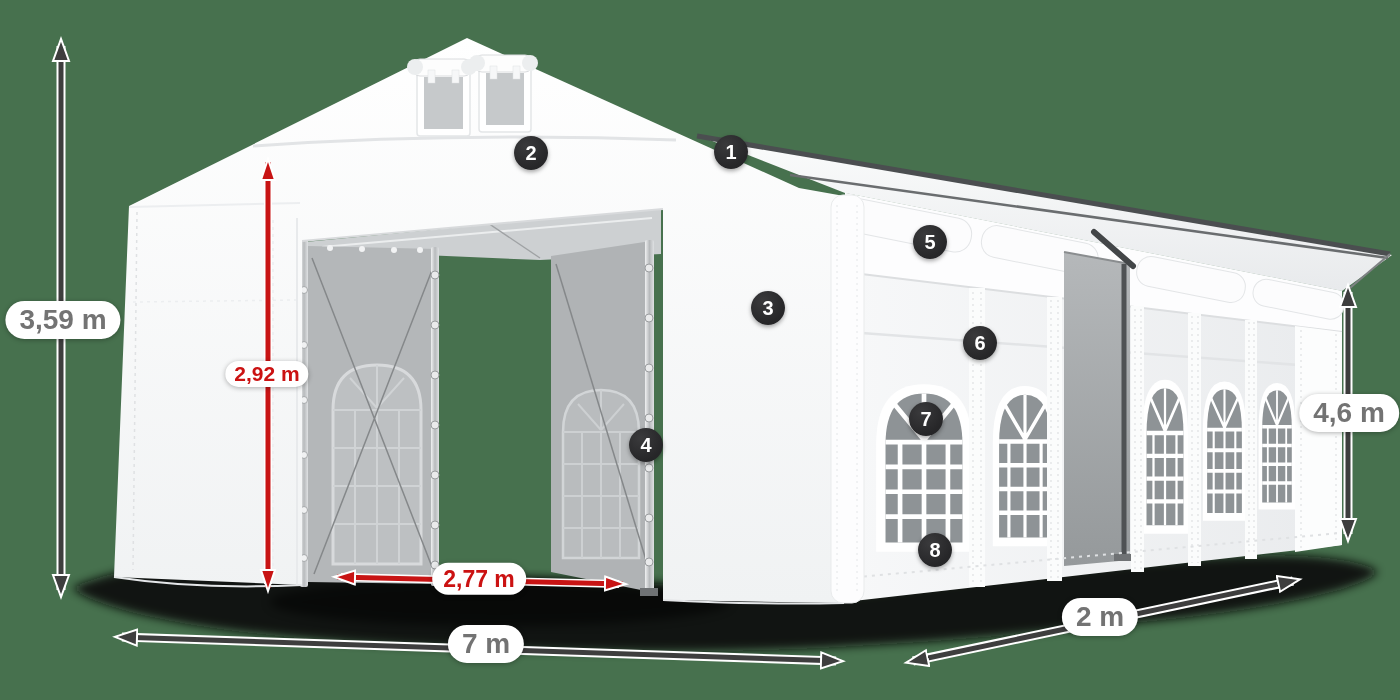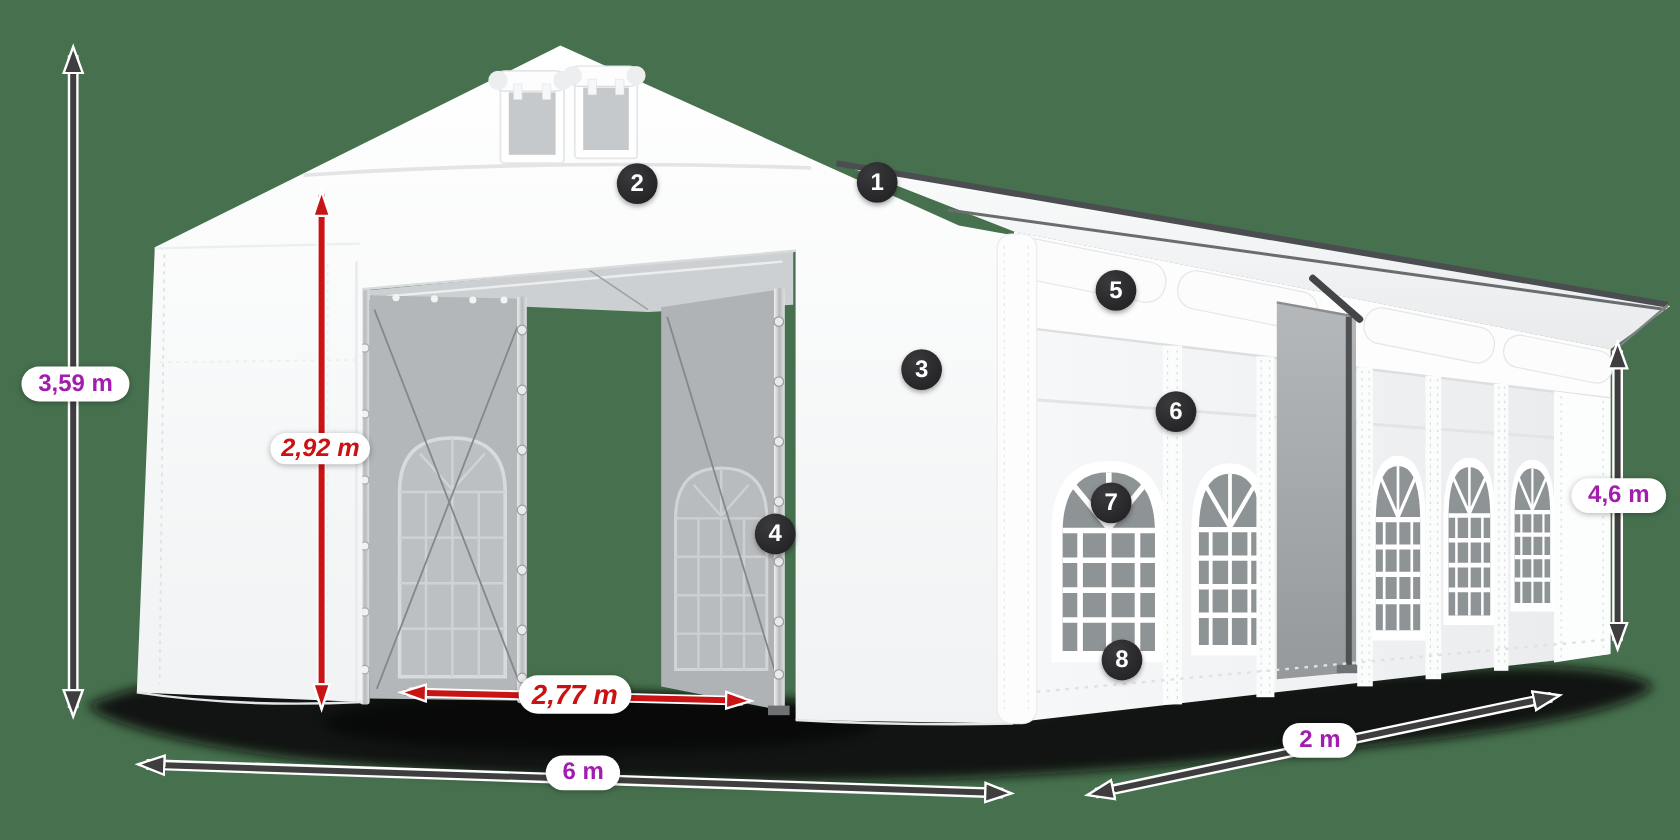--- a/index.html
+++ b/index.html
@@ -2,25 +2,25 @@
 <html><head>
 <meta charset="utf-8">
 <style>
   html,body{margin:0;padding:0;}
   body{background:#47714E;font-family:"Liberation Sans",sans-serif;}
   .stage{position:relative;width:1400px;height:700px;background:#47714E;overflow:hidden;}
   .stage svg{position:absolute;left:0;top:0;}
   .pill{
     position:absolute;transform:translate(-50%,-50%);
     background:#ffffff;border-radius:19px;padding:3px 14px;
-    font-weight:bold;color:#a21caf;white-space:nowrap;
+    font-weight:bold;color:#737373;white-space:nowrap;
     box-shadow:0 1px 5px rgba(0,0,0,.30);
-    font-size:20px;line-height:1.15;z-index:30;
+    font-size:28px;line-height:1.15;z-index:30;
   }
-  .pill.red{color:#cb1212;font-style:italic;}
+  .pill.red{color:#cb1212;}
   .pill.sm{font-size:21px;padding:1px 9px;border-radius:13px;}
   .pill.md{font-size:23px;padding:3px 11px;border-radius:17px;}
   .badge{
     position:absolute;transform:translate(-50%,-50%);
     width:34px;height:34px;border-radius:50%;
     background:radial-gradient(circle at 35% 30%, #3a3a3c 0%, #262628 70%);
     color:#fff;font-weight:bold;font-size:20px;
     display:flex;align-items:center;justify-content:center;
     box-shadow:0 2px 4px rgba(0,0,0,.35);
     z-index:25;cursor:default;
@@ -247,21 +247,21 @@
     <g>
       <line x1="1348" y1="292" x2="1348" y2="534" stroke="#ffffff" stroke-width="9"></line>
       <line x1="1348" y1="288" x2="1348" y2="538" stroke="#3e3e3e" stroke-width="5" marker-start="url(#ah-dark)" marker-end="url(#ah-dark)"></line>
     </g>
   </g>
 </svg>
 
 <div class="pill" style="left:63px;top:320px;">3,59 m</div>
 <div class="pill red sm" style="left:267px;top:374px;">2,92 m</div>
 <div class="pill red md" style="left:479px;top:579px;">2,77 m</div>
-<div class="pill" style="left:486px;top:644px;">6 m</div>
+<div class="pill" style="left:486px;top:644px;">7 m</div>
 <div class="pill" style="left:1100px;top:617px;">2 m</div>
 <div class="pill" style="left:1349px;top:413px;">4,6 m</div>
 
 <div class="badge" style="left:731px;top:152px;">1</div>
 <div class="badge" style="left:531px;top:153px;">2</div>
 <div class="badge" style="left:768px;top:308px;">3</div>
 <div class="badge" style="left:646px;top:445px;">4</div>
 <div class="badge" style="left:930px;top:242px;">5</div>
 <div class="badge" style="left:980px;top:343px;">6</div>
 <div class="badge" style="left:926px;top:419px;">7</div>

